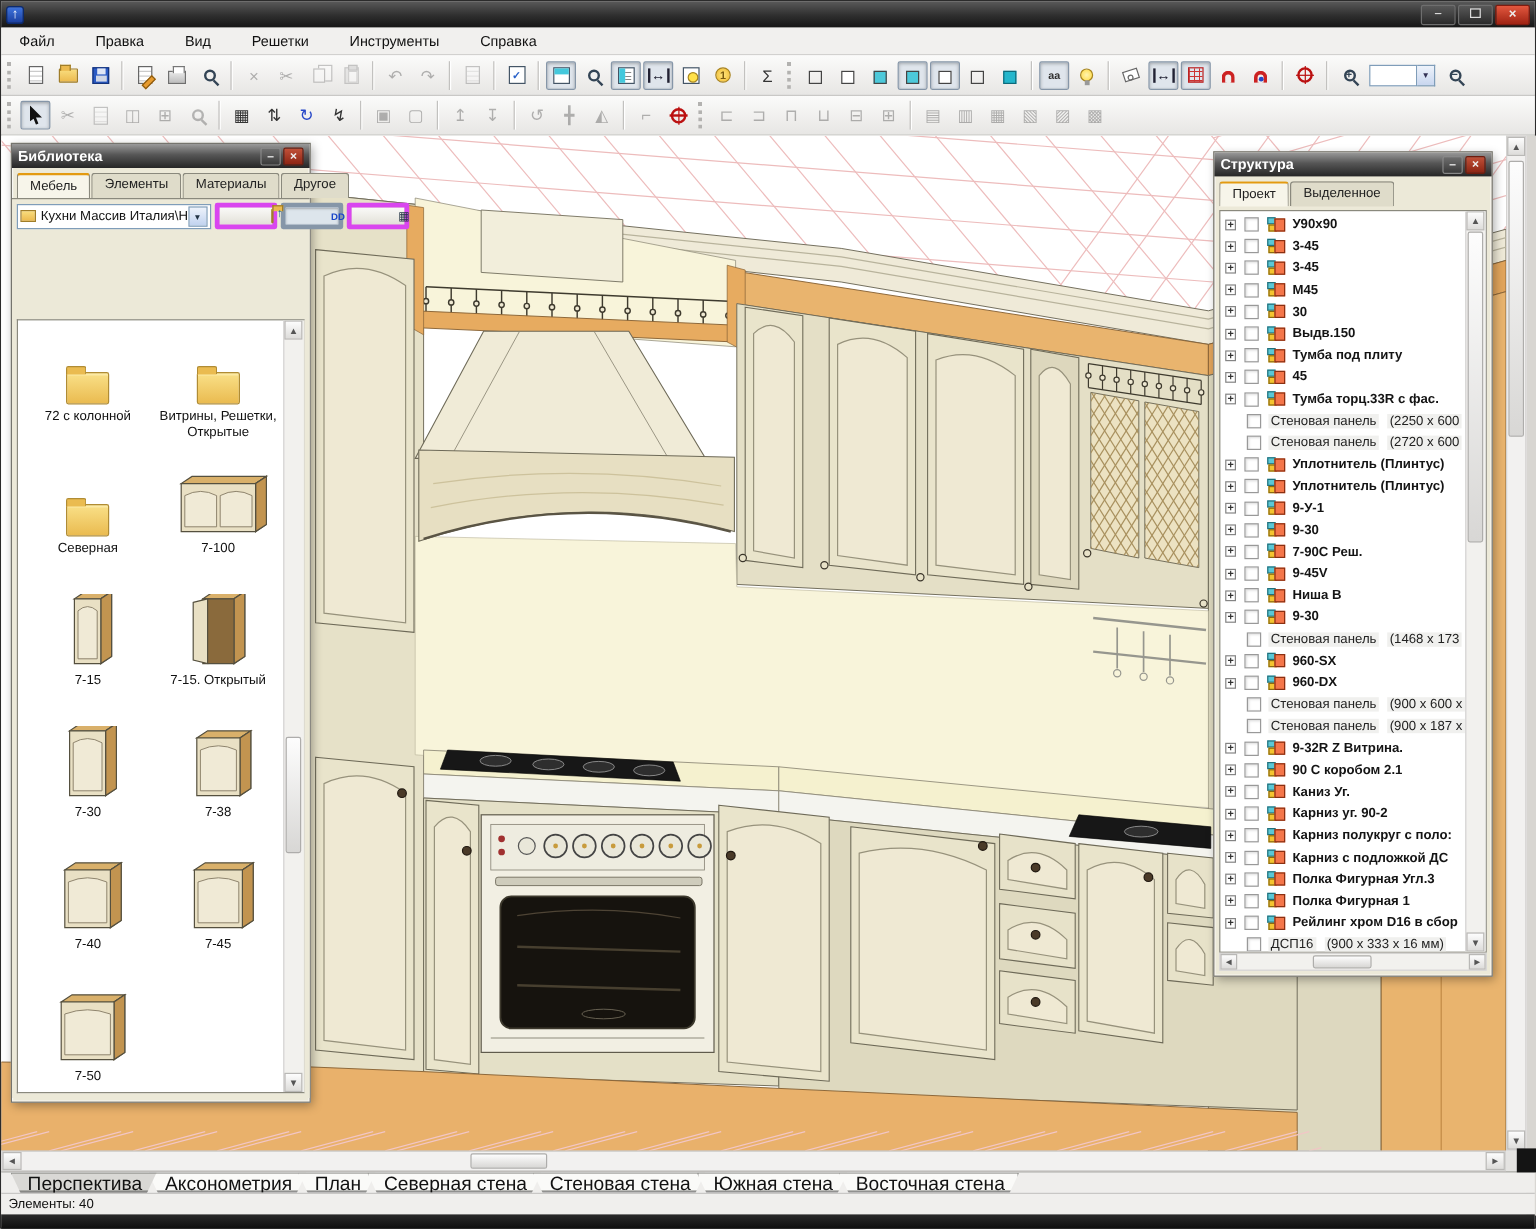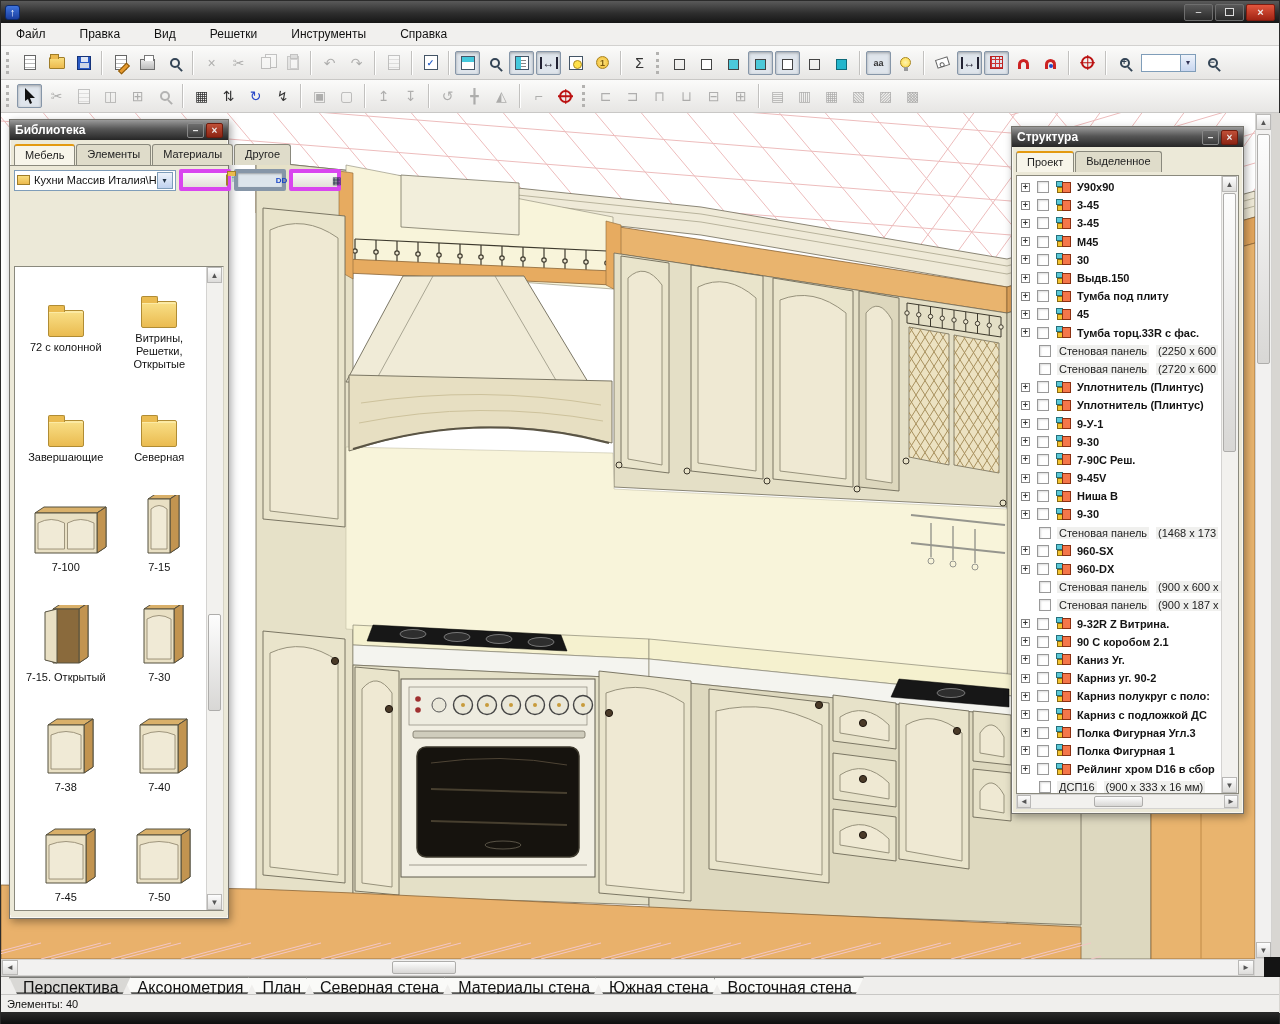--- a/index.html
+++ b/index.html
@@ -120,21 +120,21 @@
   .pbtn { width:17px; height:15px; border:1px solid #888; border-radius:2px; background:linear-gradient(#6e6e6e,#3a3a3a);
     color:#eee; font-size:10px; line-height:13px; text-align:center; font-weight:bold; }
   .pbtn.close { background:linear-gradient(#c05038,#8c2413); border-color:#6e1c0e; }
   .ptabs { display:flex; padding:4px 4px 0 4px; gap:1px; }
   .ptab { font-size:11px; padding:3px 10px 4px; background:#dfdcca; border:1px solid #8a897d; border-bottom:none;
     border-radius:3px 3px 0 0; color:#222; }
   .ptab.active { background:#f7f5ea; border-top:2px solid #e39a10; font-weight:normal; position:relative; top:0px; }
   .pbody { border-top:1px solid #8a897d; background:#ece9d8; }
 
   
-  #library { left:8px; top:118px; width:220px; height:800px; }
+  #library { left:8px; top:118px; width:250px; height:800px; }
   #lib-toolbar { display:flex; align-items:center; gap:3px; padding:3px 4px; }
   #lib-combo { flex:1; display:flex; align-items:center; height:21px; background:#fff; border:1px solid #7f9db9; padding:1px 2px; }
   #lib-combo .fold-mini { width:13px; height:10px; background:linear-gradient(#f9dd7e,#ecba4e); border:1px solid #a07d28; margin-right:4px; flex:none;}
   #lib-combo .ctext { flex:1; white-space:nowrap; overflow:hidden; font-size:11px; }
   #lib-combo .carr { width:16px; height:17px; flex:none; background:linear-gradient(#eef3fb,#c0d2ef); border:1px solid #7f9db9;
     font-size:8px; text-align:center; line-height:15px; color:#234; }
   .lib-btn { width:23px; height:22px; border:4px solid #d946ef; border-radius:2px; background:linear-gradient(#fafaf8,#e2e1d8);
     display:flex; align-items:center; justify-content:center; font-size:10px; color:#234;padding-left:44px; }
   .lib-btn.pressed { background:#dde5ec; border-color:#8696a8; box-shadow:inset 0 1px 2px rgba(0,0,0,.3); color:#1a46c8; font-weight:bold;}
   #lib-items { position:absolute; left:4px; right:4px; top:100px; bottom:4px; background:#fff;
@@ -854,26 +854,20 @@
               <div class="iconbox">
                 <div class="fold"></div>
               </div>
               <div class="lbl">72 с колонной</div>
             </div>
             <div class="lib-item">
               <div class="iconbox">
                 <div class="fold"></div>
               </div>
               <div class="lbl">Витрины, Решетки, Открытые</div>
-            </div>
-            <div class="lib-item">
-              <div class="iconbox">
-                <div class="fold"></div>
-              </div>
-              <div class="lbl">Завершающие</div>
             </div>
             <div class="lib-item">
               <div class="iconbox">
                 <div class="fold"></div>
               </div>
               <div class="lbl">Северная</div>
             </div>
             <div class="lib-item">
               <div class="iconbox">
                 <svg width="84" height="62" viewBox="0 0 84 62">
@@ -1317,21 +1311,21 @@
       <div class="sb-thumb" style="left:35%;top:1px;width:22%;height:11px;"></div>
       <div class="sb-btn" style="right:0;top:0;width:14px;height:13px;">►</div>
     </div>
   </div>
 
   <div id="viewtabs">
       <div class="vtab active">Перспектива</div>
       <div class="vtab">Аксонометрия</div>
       <div class="vtab">План</div>
       <div class="vtab">Северная стена</div>
-      <div class="vtab">Материалы стена</div>
+      <div class="vtab">Стеновая стена</div>
       <div class="vtab">Южная стена</div>
       <div class="vtab">Восточная стена</div>
     </div>
   <div id="statusbar">
     <span>Элементы: 40</span>
   </div>
   <div id="bottom-edge"></div>
 </div>
 
 </body></html>

